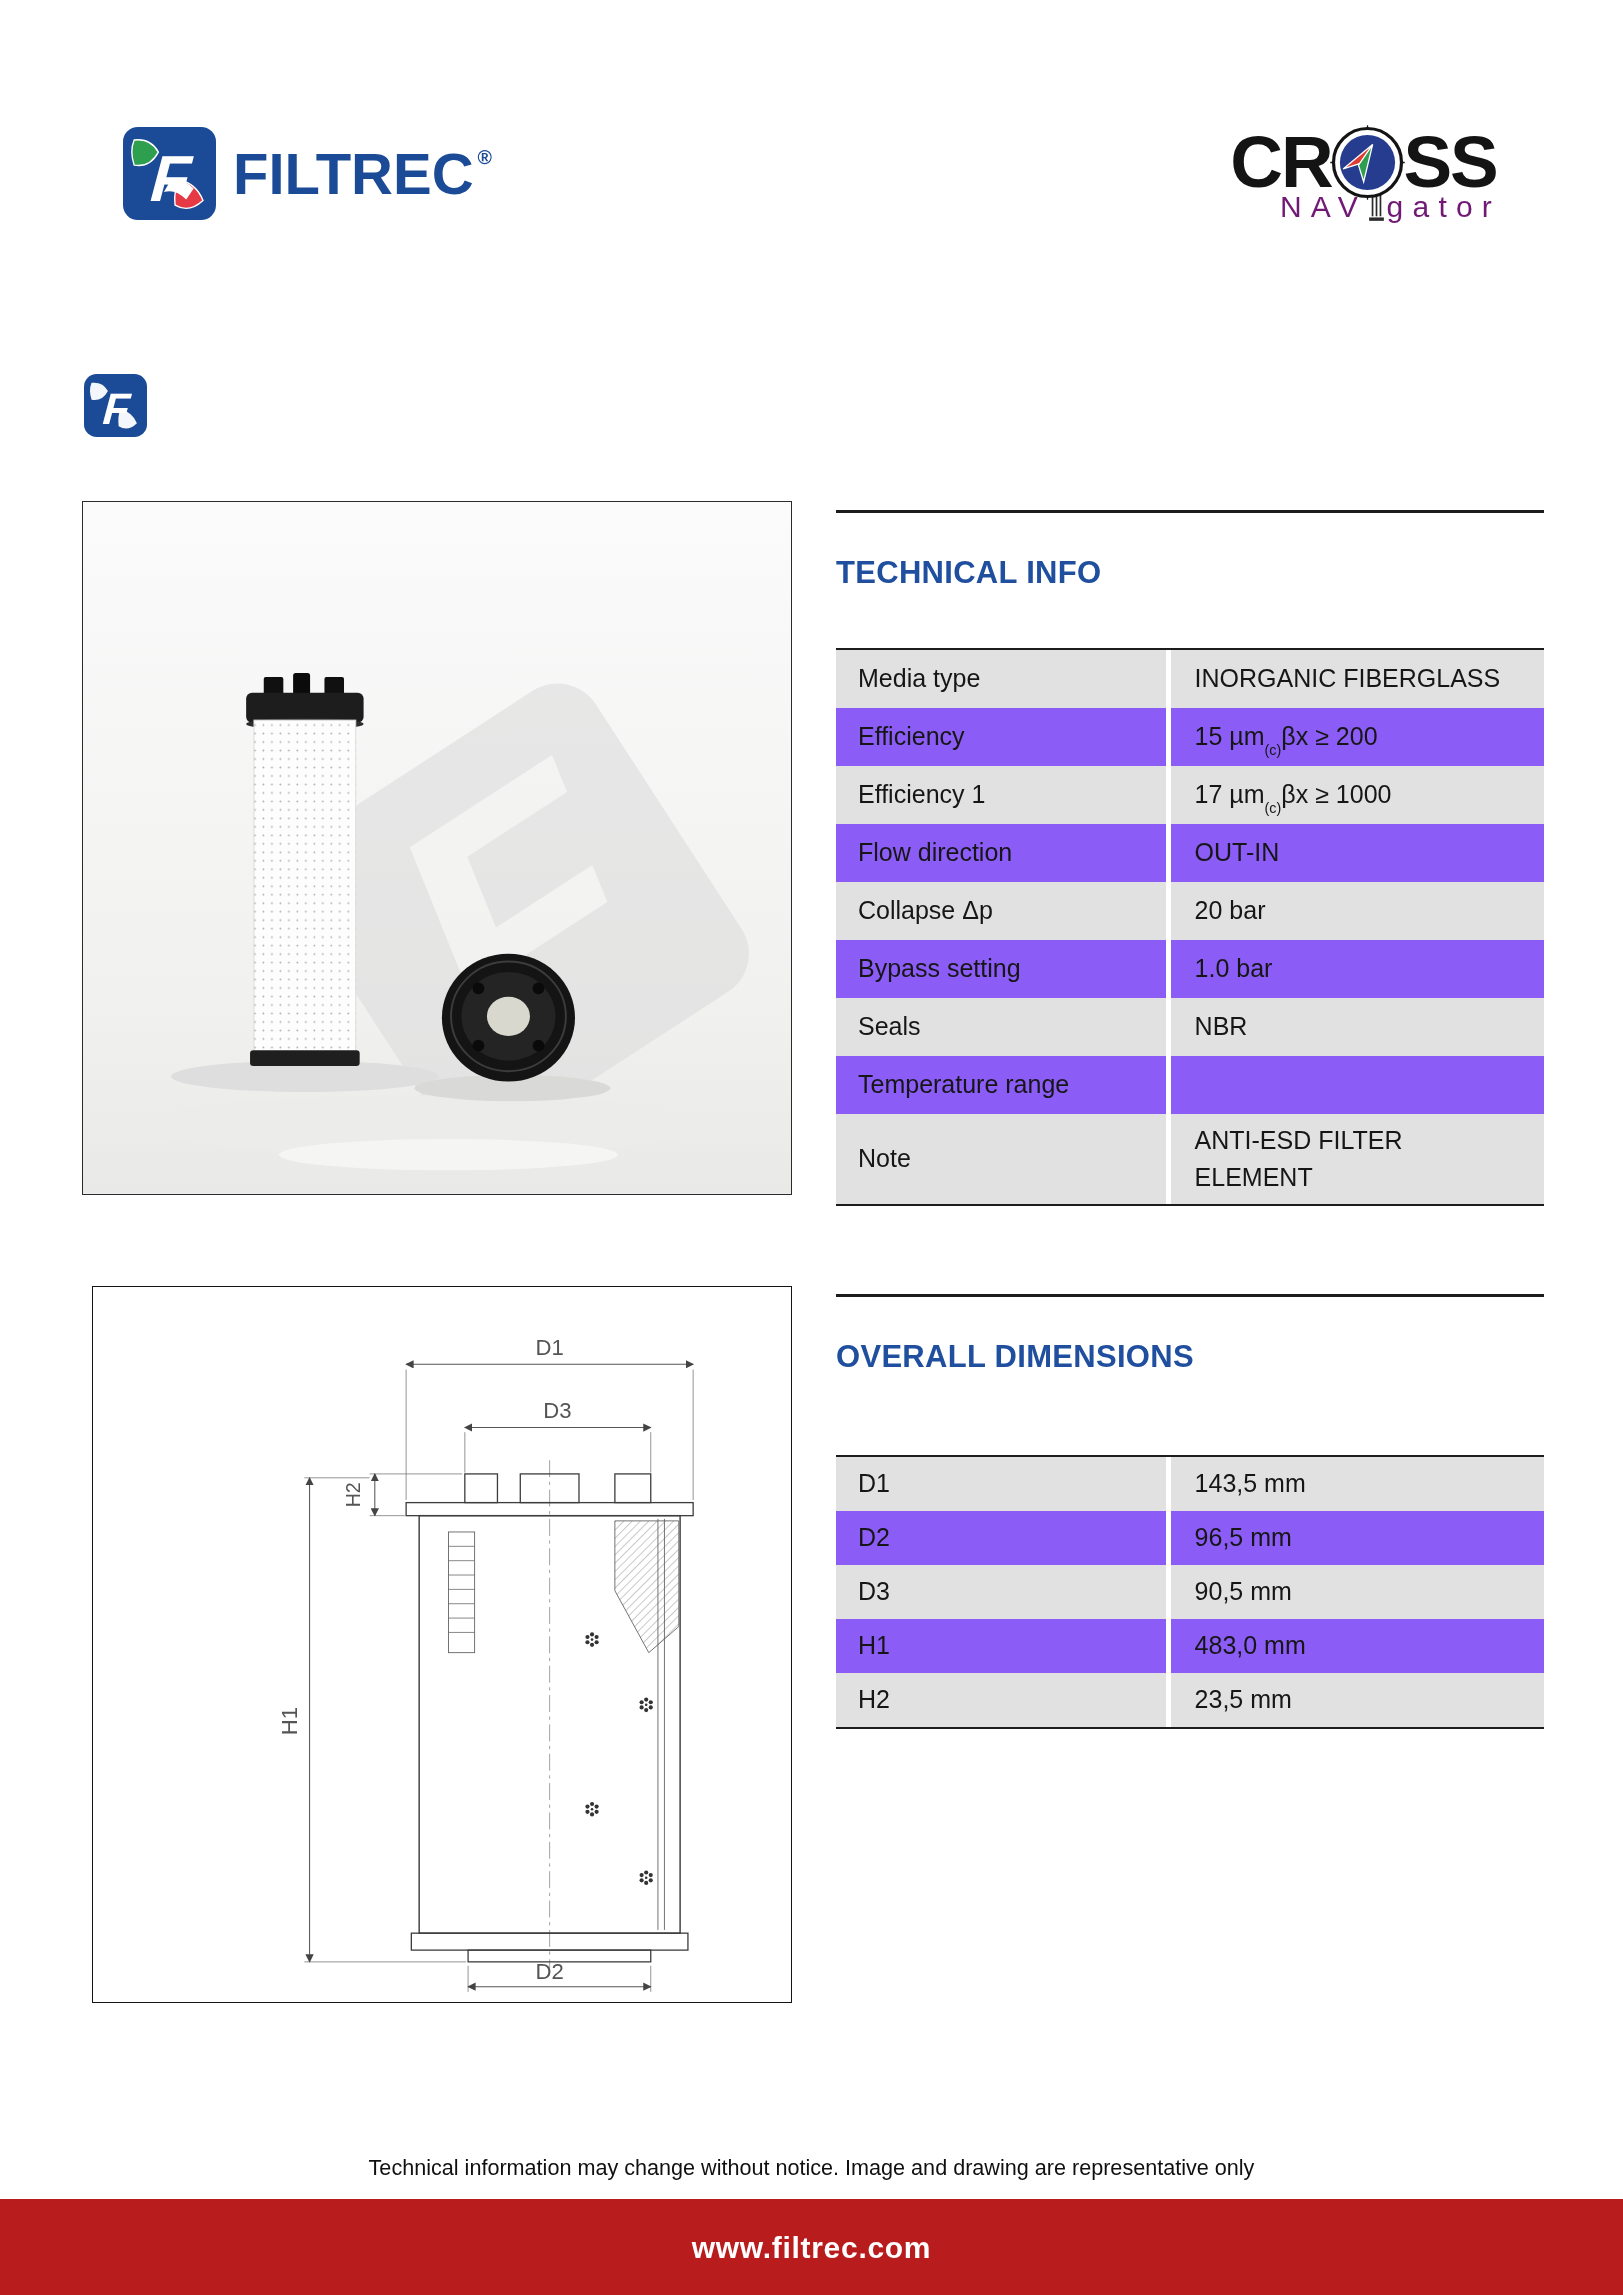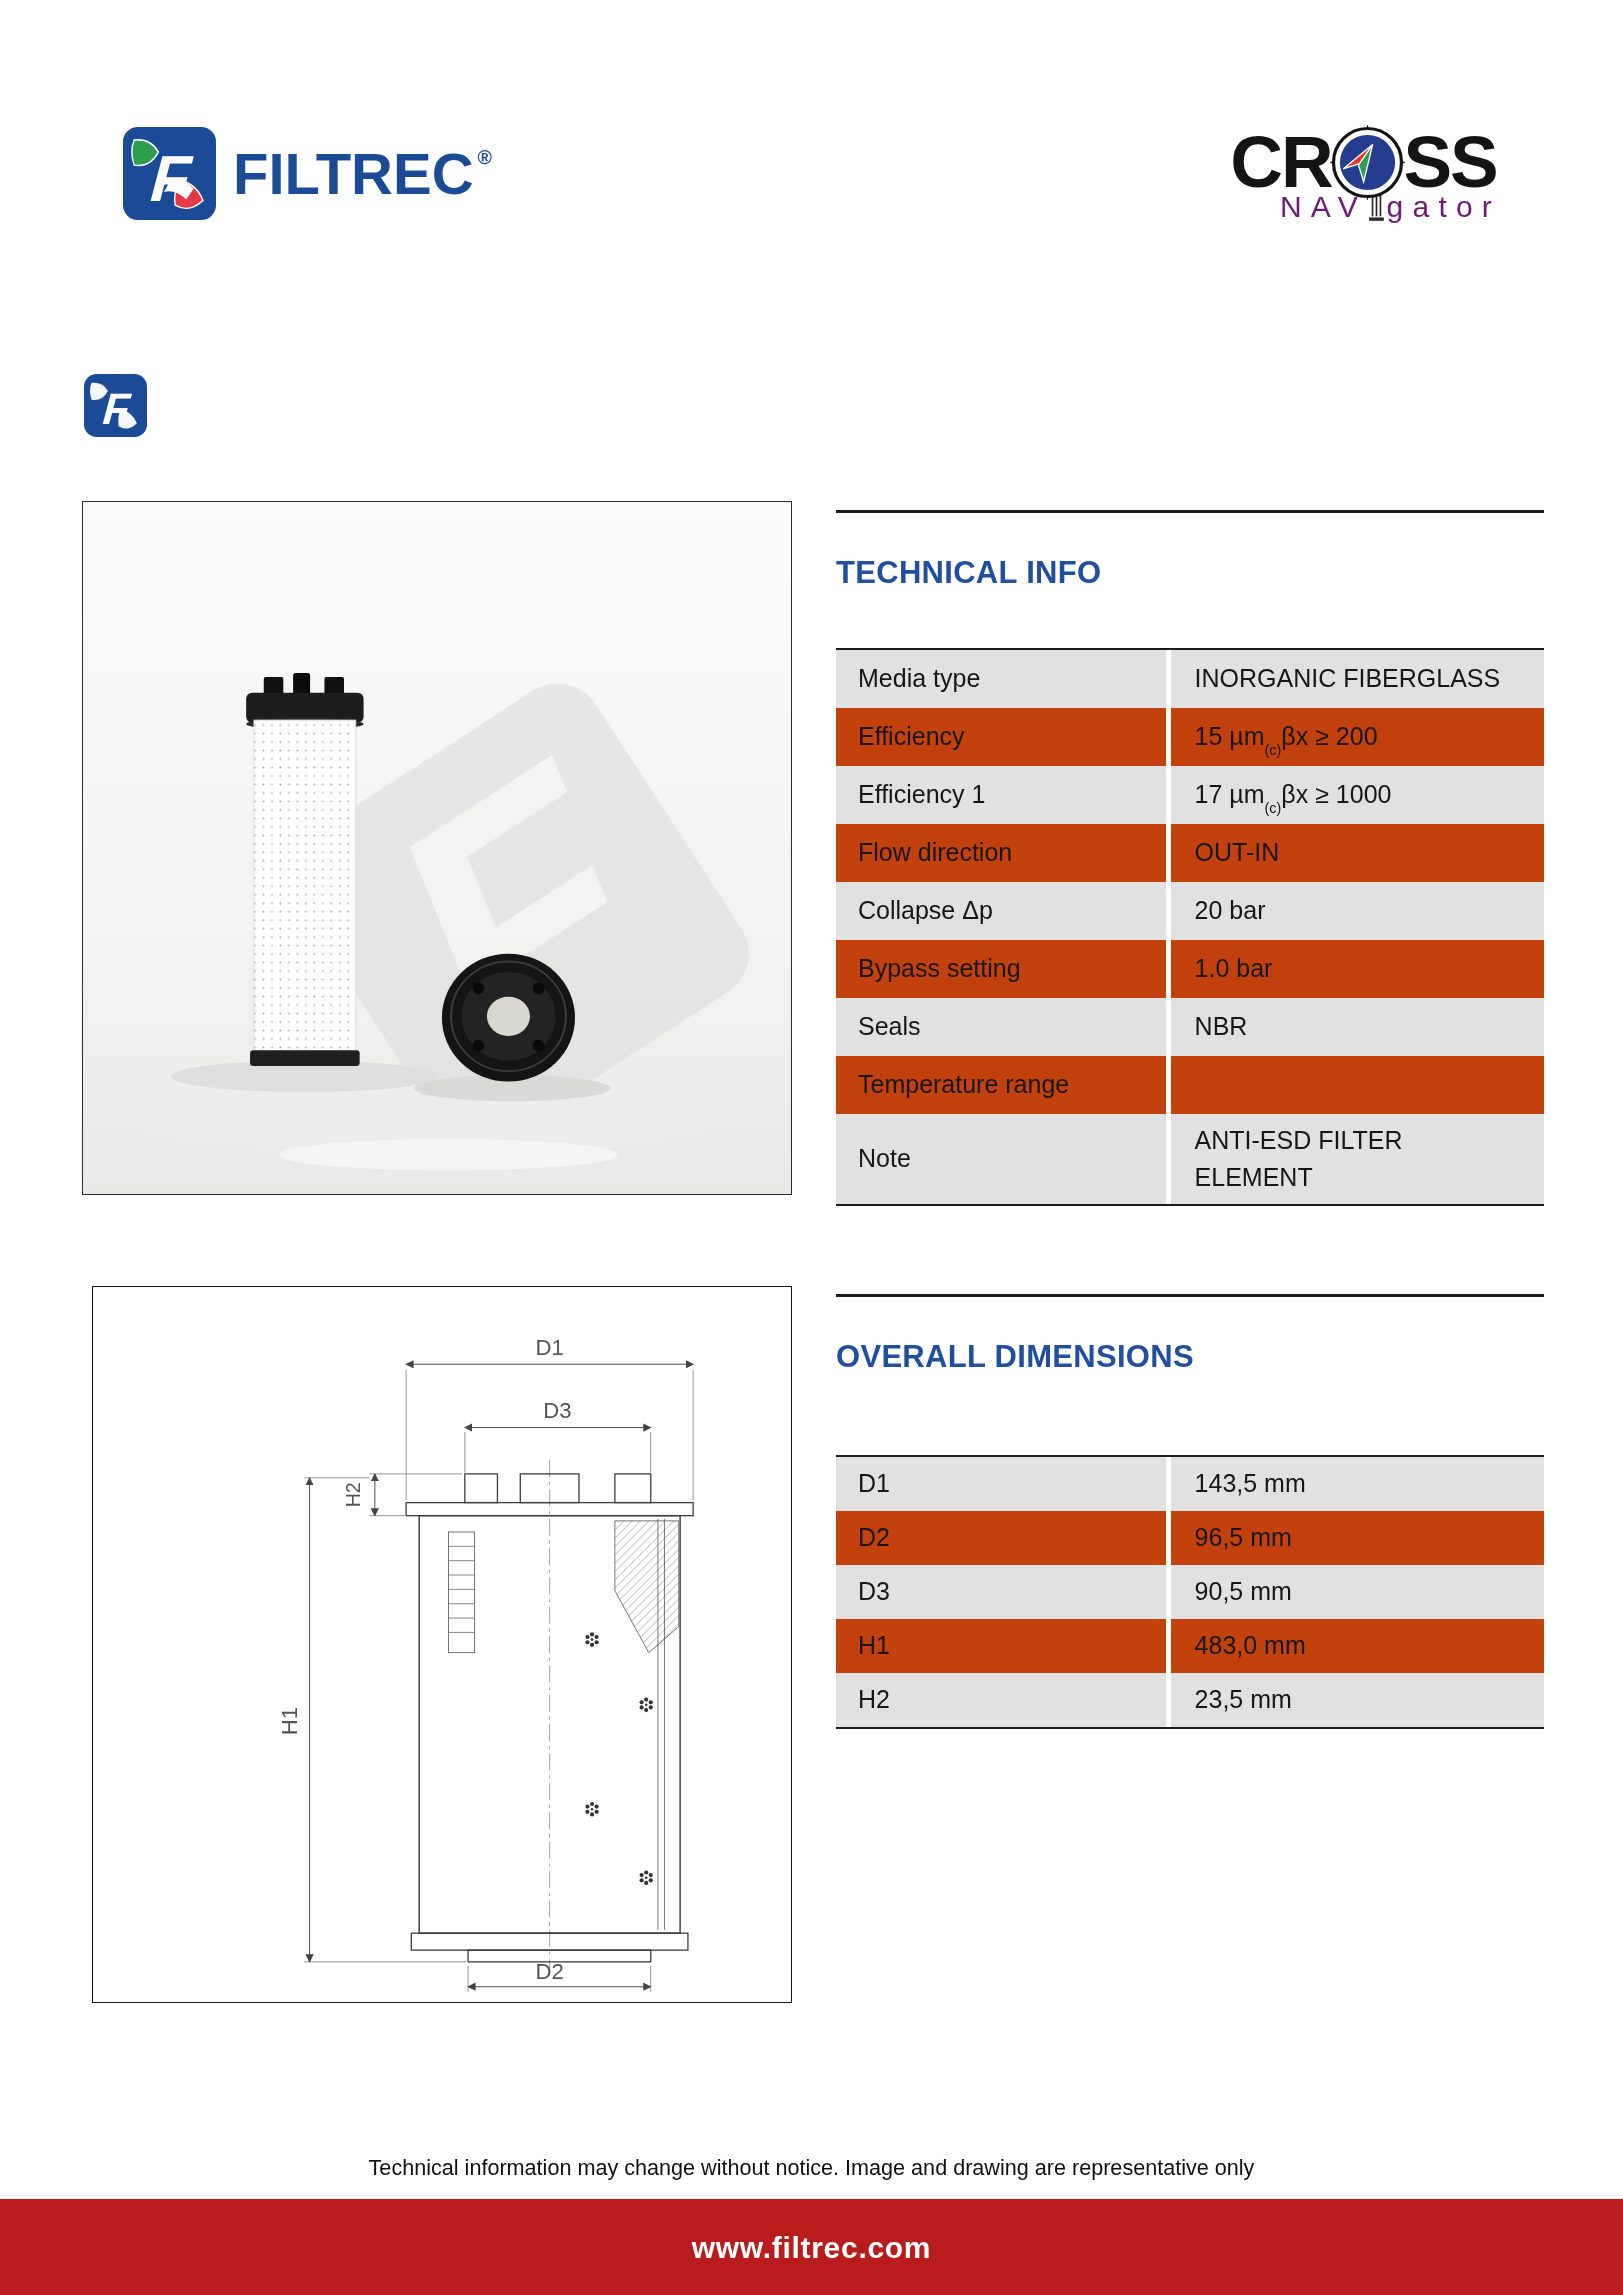--- a/index.html
+++ b/index.html
@@ -36,21 +36,21 @@
   .section { position:absolute; left:836px; width:708px; }
   .tech-section { top:510px; }
   .dims-section { top:1294px; }
   .rule { height:2.6px; background:#1c1c1c; }
   .section h2 { margin:41px 0 0 0; height:37px; line-height:37px; 
                 font-size:31px; font-weight:700; color:#1F4F9E; letter-spacing:0.3px; }
   .tech-section .dtable { margin-top:57px; }
   .dims-section .dtable { margin-top:80px; }
   .dtable { border-top:2.6px solid #1c1c1c; border-bottom:2.6px solid #1c1c1c; }
 
-  .trow { display:flex; align-items:stretch; min-height:58px; background:#c2410c; }
+  .trow { display:flex; align-items:stretch; min-height:58px; background:#8b5cf6; }
   .dims-section .trow { min-height:54px; }
   .trow.alt .tcell { background:#E1E1E1; }
   .trow.tall { min-height:90px; }
   .tcell { display:flex; align-items:center; font-size:25px; color:#161616; }
   .tcell.lab { width:335px; padding-left:22px; border-right:5.2px solid #ffffff; }
   .tcell.val { flex:1; padding-left:23.6px; white-space:pre-line; line-height:1.45; }
   .tcell.val sub { font-size:14.4px; align-self:flex-end; position:relative; top:-5.2px; }
 
   
   .disclaimer { position:absolute; left:0; top:2155px; width:100%; text-align:center; font-size:21.6px; color:#101010; }

